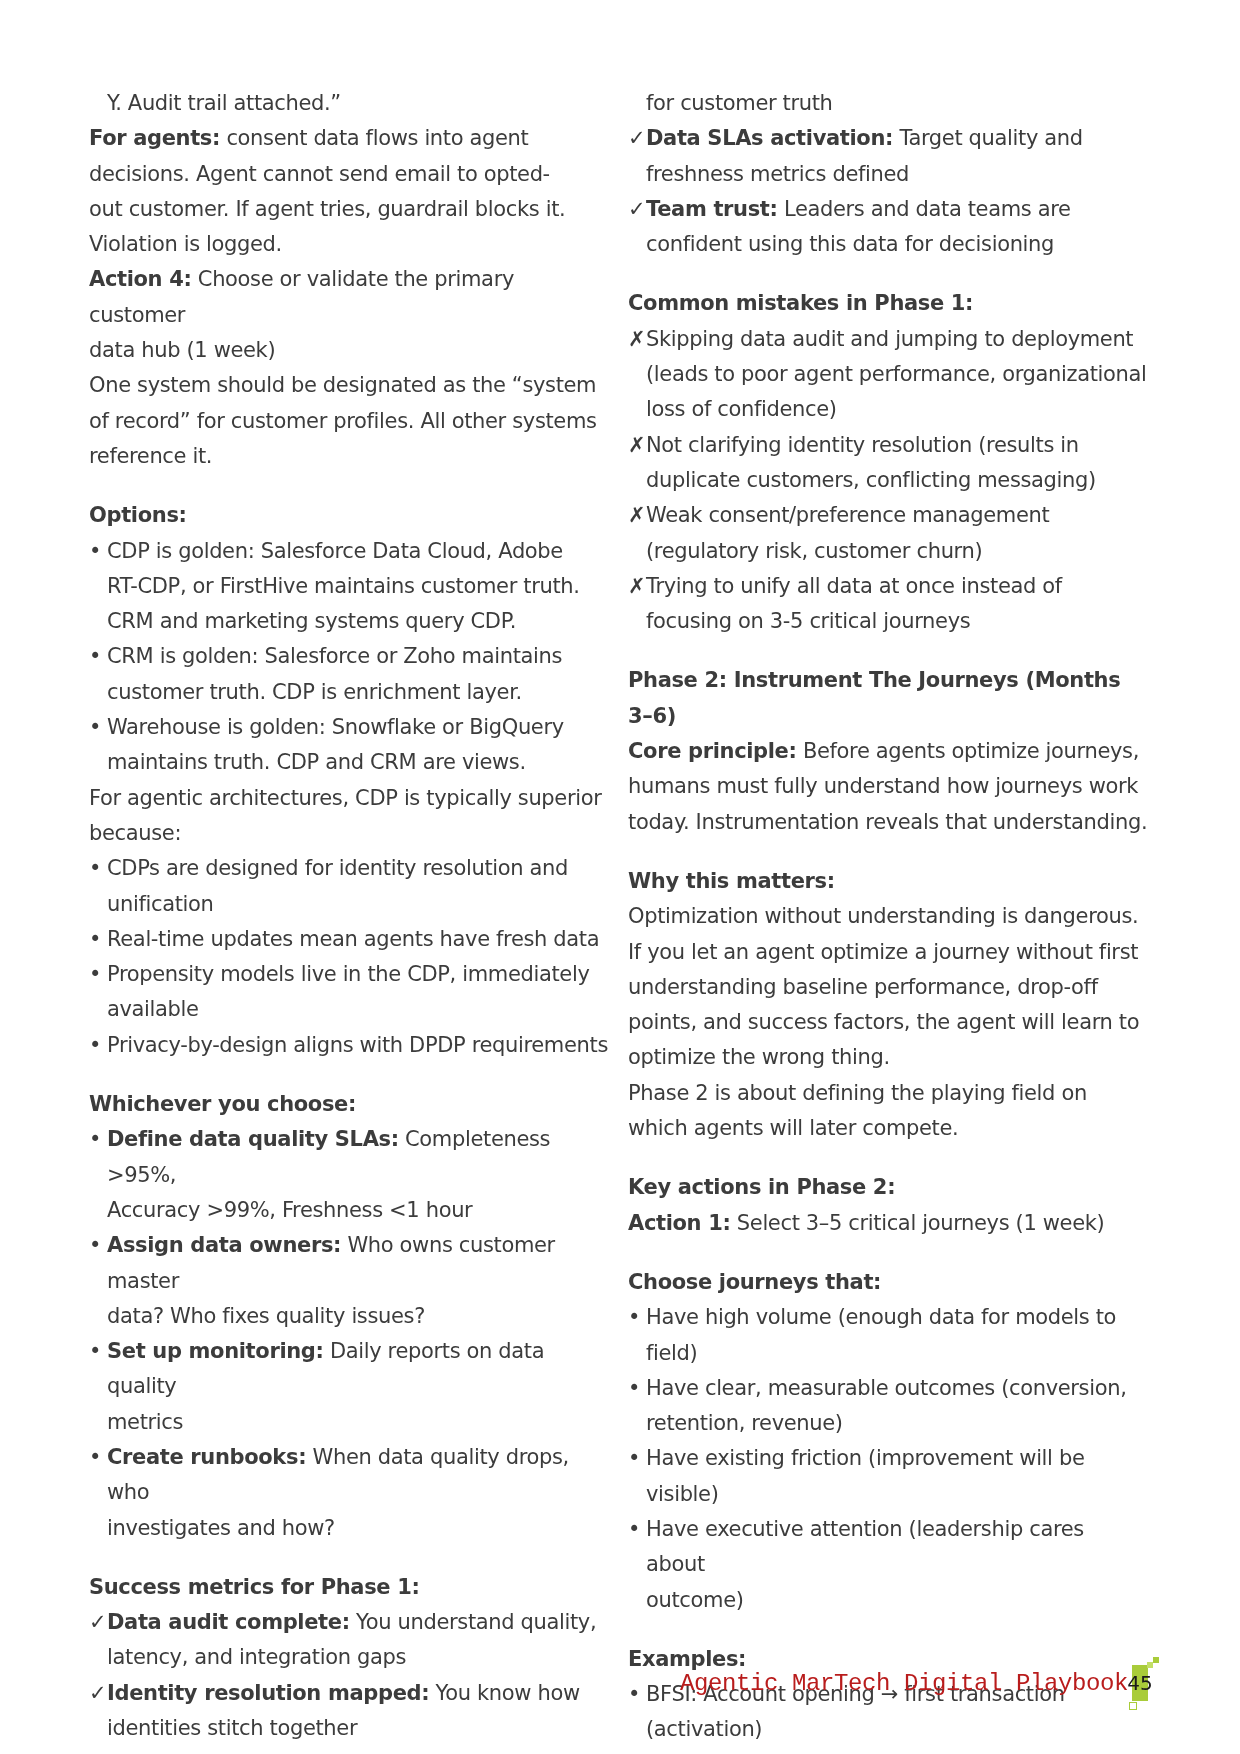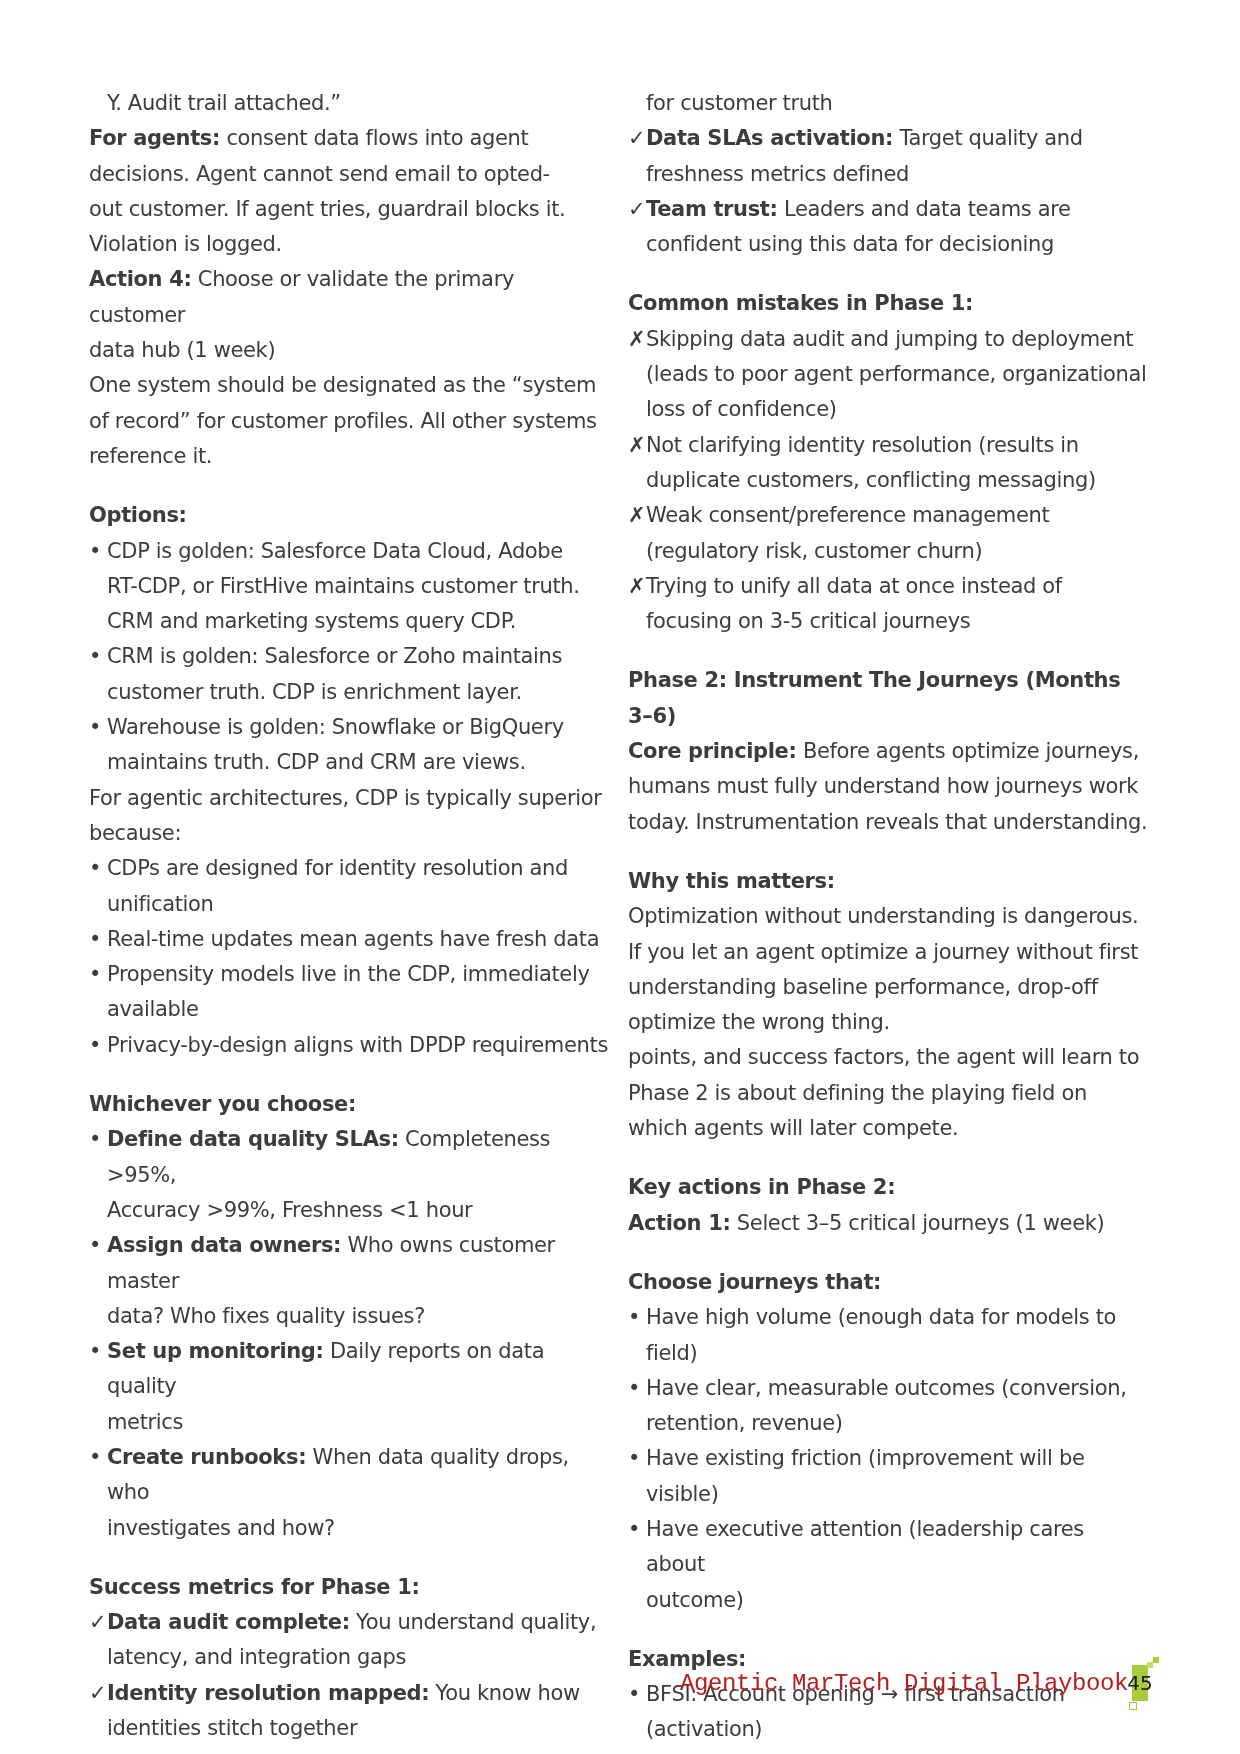--- a/index.html
+++ b/index.html
@@ -106,22 +106,22 @@
 
   <p class="p b gap">Phase 2: Instrument The Journeys (Months 3–6)</p>
   <p class="p"><span class="b">Core principle:</span><span> Before agents optimize journeys,</span></p>
   <p class="p">humans must fully understand how journeys work</p>
   <p class="p">today. Instrumentation reveals that understanding.</p>
 
   <p class="p b gap">Why this matters:</p>
   <p class="p">Optimization without understanding is dangerous.</p>
   <p class="p">If you let an agent optimize a journey without first</p>
   <p class="p">understanding baseline performance, drop-off</p>
+  <p class="p">points, and success factors, the agent will learn to</p>
   <p class="p">optimize the wrong thing.</p>
-  <p class="p">points, and success factors, the agent will learn to</p>
   <p class="p">Phase 2 is about defining the playing field on</p>
   <p class="p">which agents will later compete.</p>
 
   <p class="p b gap">Key actions in Phase 2:</p>
   <p class="p"><span class="b">Action 1:</span><span> Select 3–5 critical journeys (1 week)</span></p>
 
   <p class="p b gap">Choose journeys that:</p>
   <div>
     <p class="li"><span class="mk">•</span><span>Have high volume (enough data for models to</span></p>
     <p class="cont">field)</p>

